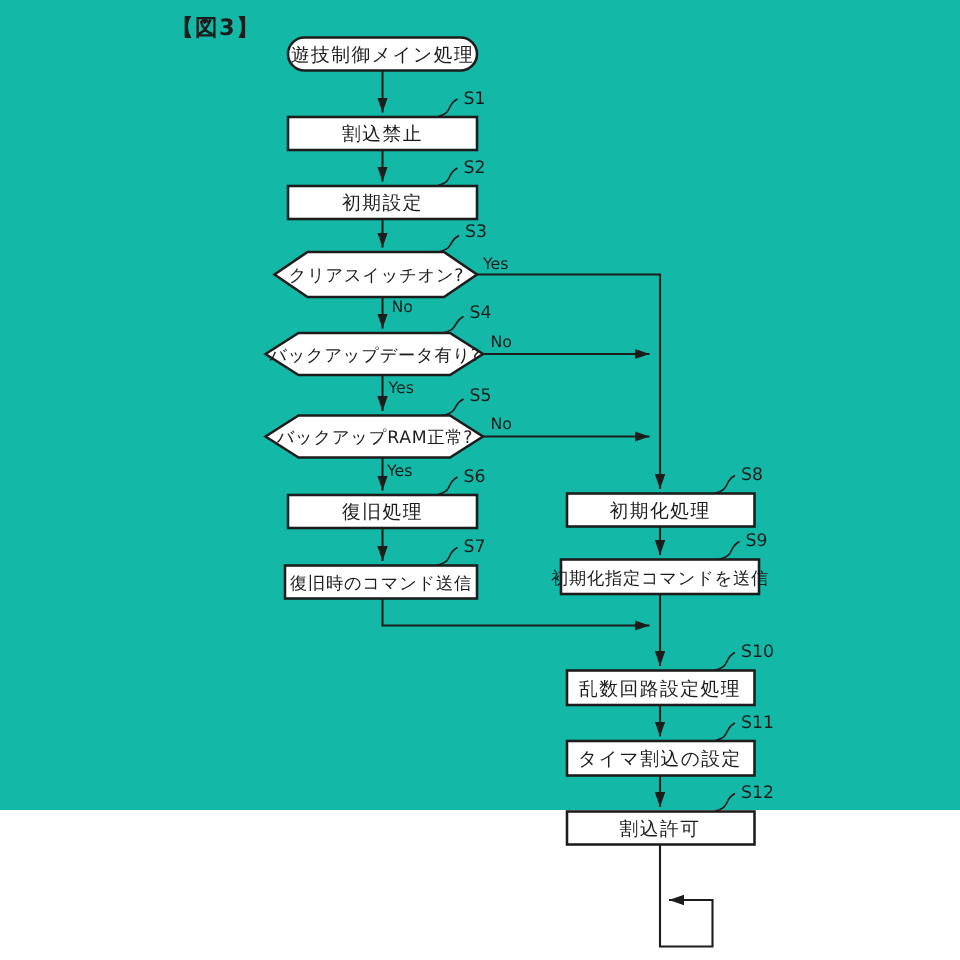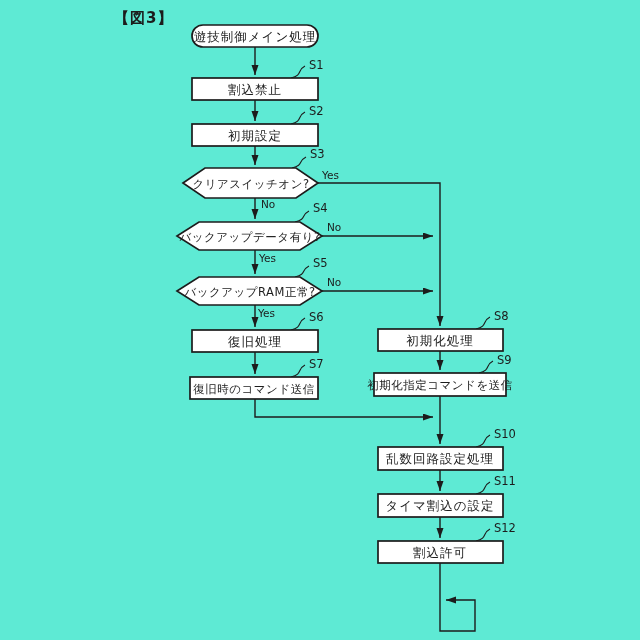--- a/index.html
+++ b/index.html
@@ -7,22 +7,22 @@
     padding: 0;
     background: #ffffff;
     width: 640px;
     height: 640px;
     overflow: hidden;
     font-family: "DejaVu Sans", "Liberation Sans", sans-serif;
   }
   .page {
     position: relative;
     width: 640px;
-    height: 640px;
-    background: #5eead4;
+    height: 540px;
+    background: #14b8a6;
   }
   svg { display: block; }
   .fig-title {
     font-size: 15px;
     font-weight: bold;
     fill: #1c1c1c;
     letter-spacing: 1px;
   }
   .node-label {
     font-size: 12.5px;

